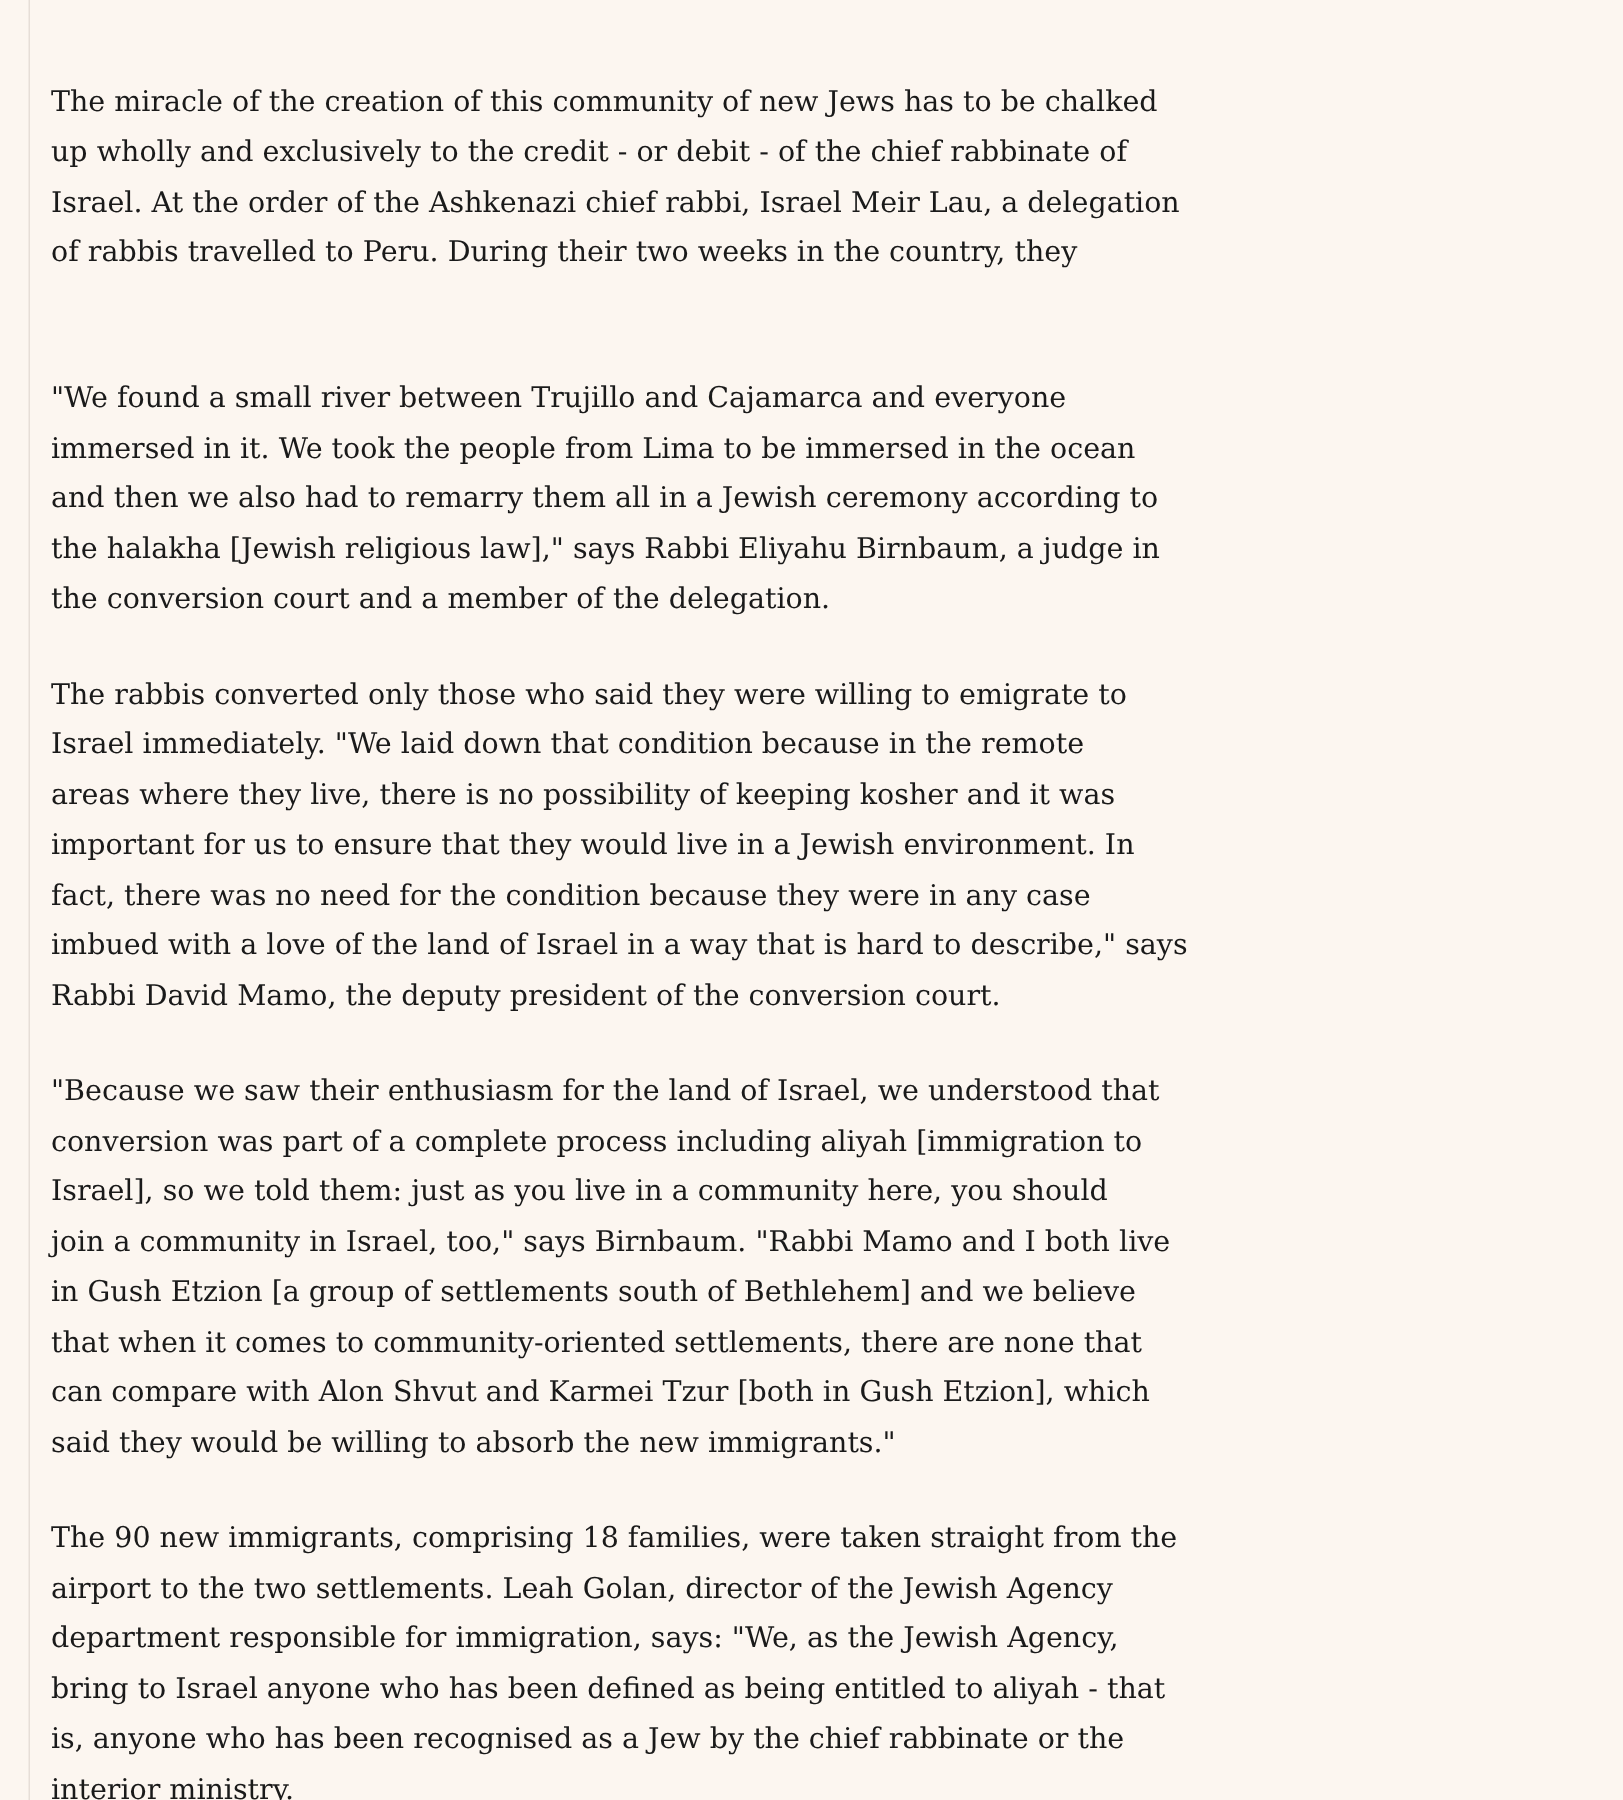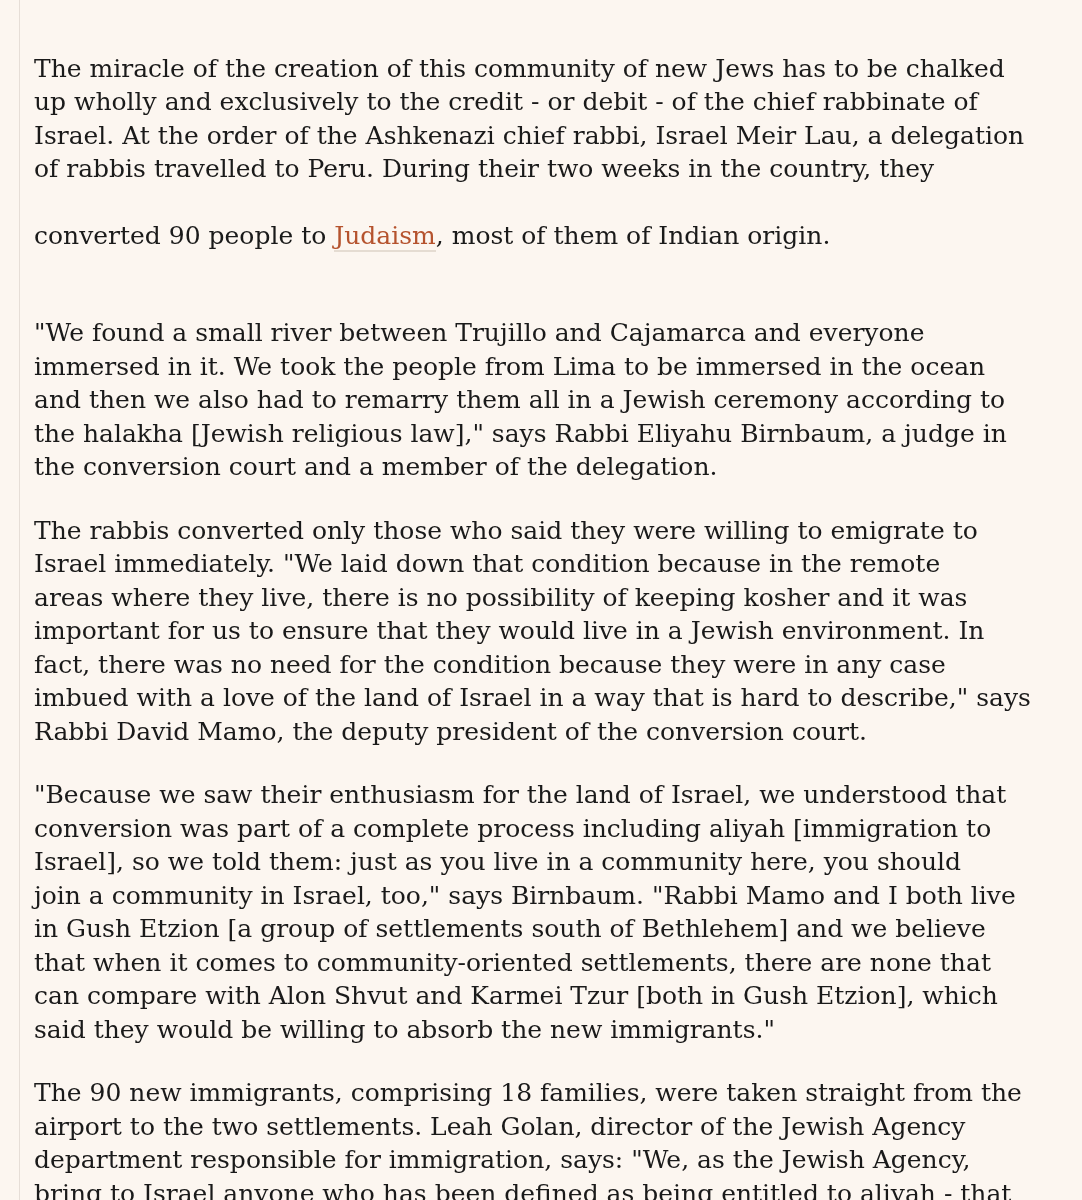--- a/index.html
+++ b/index.html
@@ -33,21 +33,21 @@
     height: 1200px;
     background: var(--divider-color);
   }
   article {
     position: absolute;
     left: 34px;
     top: 18px;
     width: 1020px;
   }
   p {
-    font-size: 25px;
+    font-size: 19px;
     line-height: 33.5px;
     margin: 0 0 30px 0;
     white-space: pre-line;
   }
   .lines {
     display: block;
     white-space: pre-line;
   }
   .line {
     display: block;
@@ -66,21 +66,20 @@
 <div class="page">
   <div class="rule"></div>
 
   <article>
 
     <p>
       <span class="lines">The miracle of the creation of this community of new Jews has to be chalked
 up wholly and exclusively to the credit - or debit - of the chief rabbinate of
 Israel. At the order of the Ashkenazi chief rabbi, Israel Meir Lau, a delegation
 of rabbis travelled to Peru. During their two weeks in the country, they</span>
-      <span class="line"><span>converted 90 people to </span><a class="link">Judaism</a><span>, most of them of Indian origin.</span></span>
     </p>
 
     <p>"We found a small river between Trujillo and Cajamarca and everyone
 immersed in it. We took the people from Lima to be immersed in the ocean
 and then we also had to remarry them all in a Jewish ceremony according to
 the halakha [Jewish religious law]," says Rabbi Eliyahu Birnbaum, a judge in
 the conversion court and a member of the delegation.</p>
 
     <p>The rabbis converted only those who said they were willing to emigrate to
 Israel immediately. "We laid down that condition because in the remote

